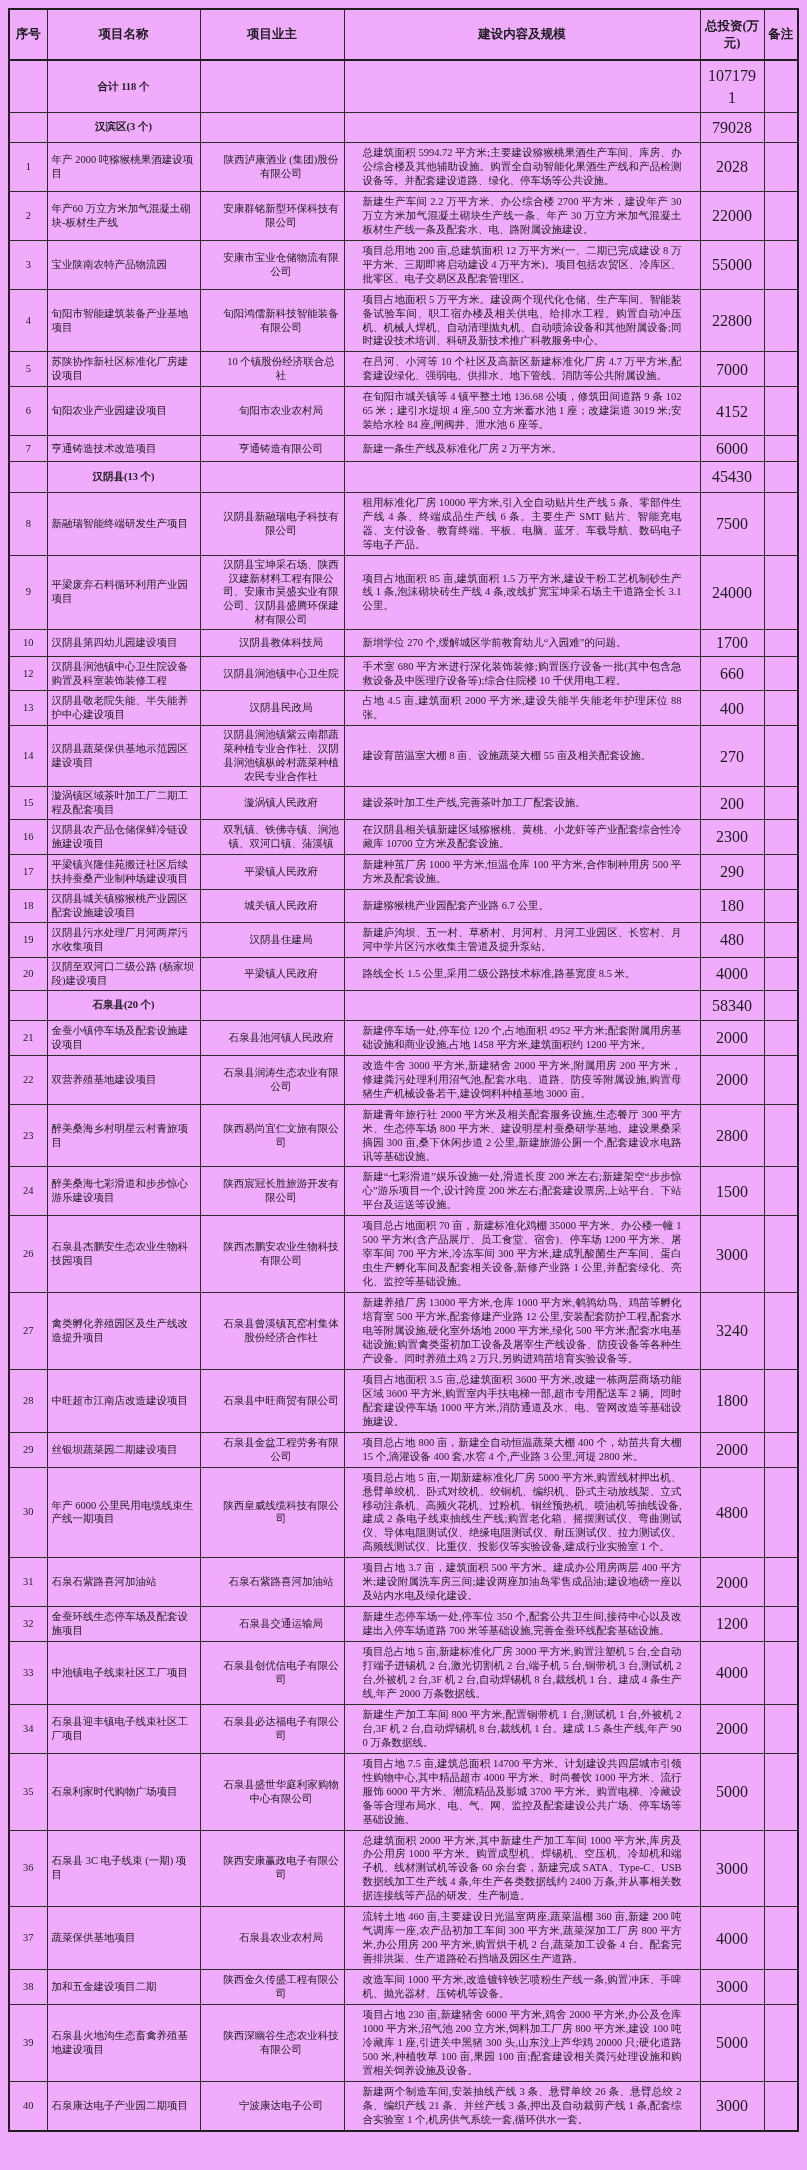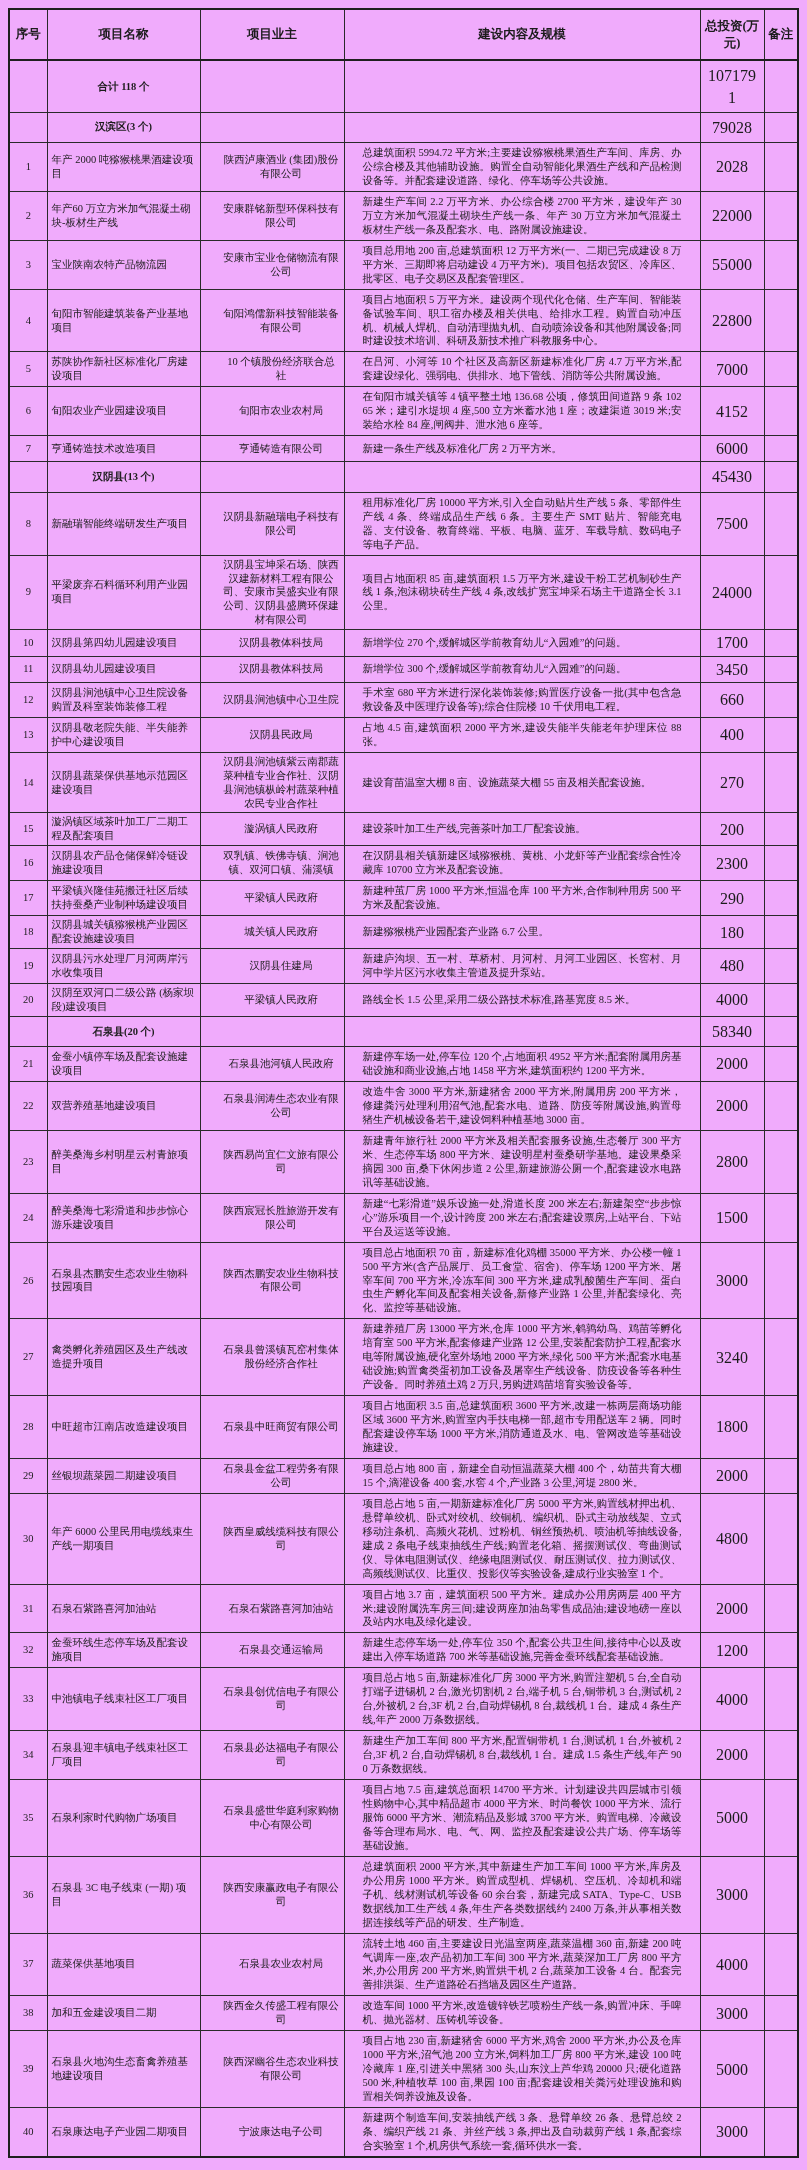--- a/index.html
+++ b/index.html
@@ -159,28 +159,20 @@
         </tr>
         <tr class="project-row">
           <td class="c-no">10</td>
           <td class="c-name">汉阴县第四幼儿园建设项目</td>
           <td class="c-owner">汉阴县教体科技局</td>
           <td class="c-content">新增学位 270 个,缓解城区学前教育幼儿“入园难”的问题。</td>
           <td class="c-inv">1700</td>
           <td class="c-rem"></td>
         </tr>
         <tr class="project-row">
-          <td class="c-no">11</td>
-          <td class="c-name">汉阴县幼儿园建设项目</td>
-          <td class="c-owner">汉阴县教体科技局</td>
-          <td class="c-content">新增学位 300 个,缓解城区学前教育幼儿“入园难”的问题。</td>
-          <td class="c-inv">3450</td>
-          <td class="c-rem"></td>
-        </tr>
-        <tr class="project-row">
           <td class="c-no">12</td>
           <td class="c-name">汉阴县涧池镇中心卫生院设备购置及科室装饰装修工程</td>
           <td class="c-owner">汉阴县涧池镇中心卫生院</td>
           <td class="c-content">手术室 680 平方米进行深化装饰装修;购置医疗设备一批(其中包含急救设备及中医理疗设备等);综合住院楼 10 千伏用电工程。</td>
           <td class="c-inv">660</td>
           <td class="c-rem"></td>
         </tr>
         <tr class="project-row">
           <td class="c-no">13</td>
           <td class="c-name">汉阴县敬老院失能、半失能养护中心建设项目</td>

